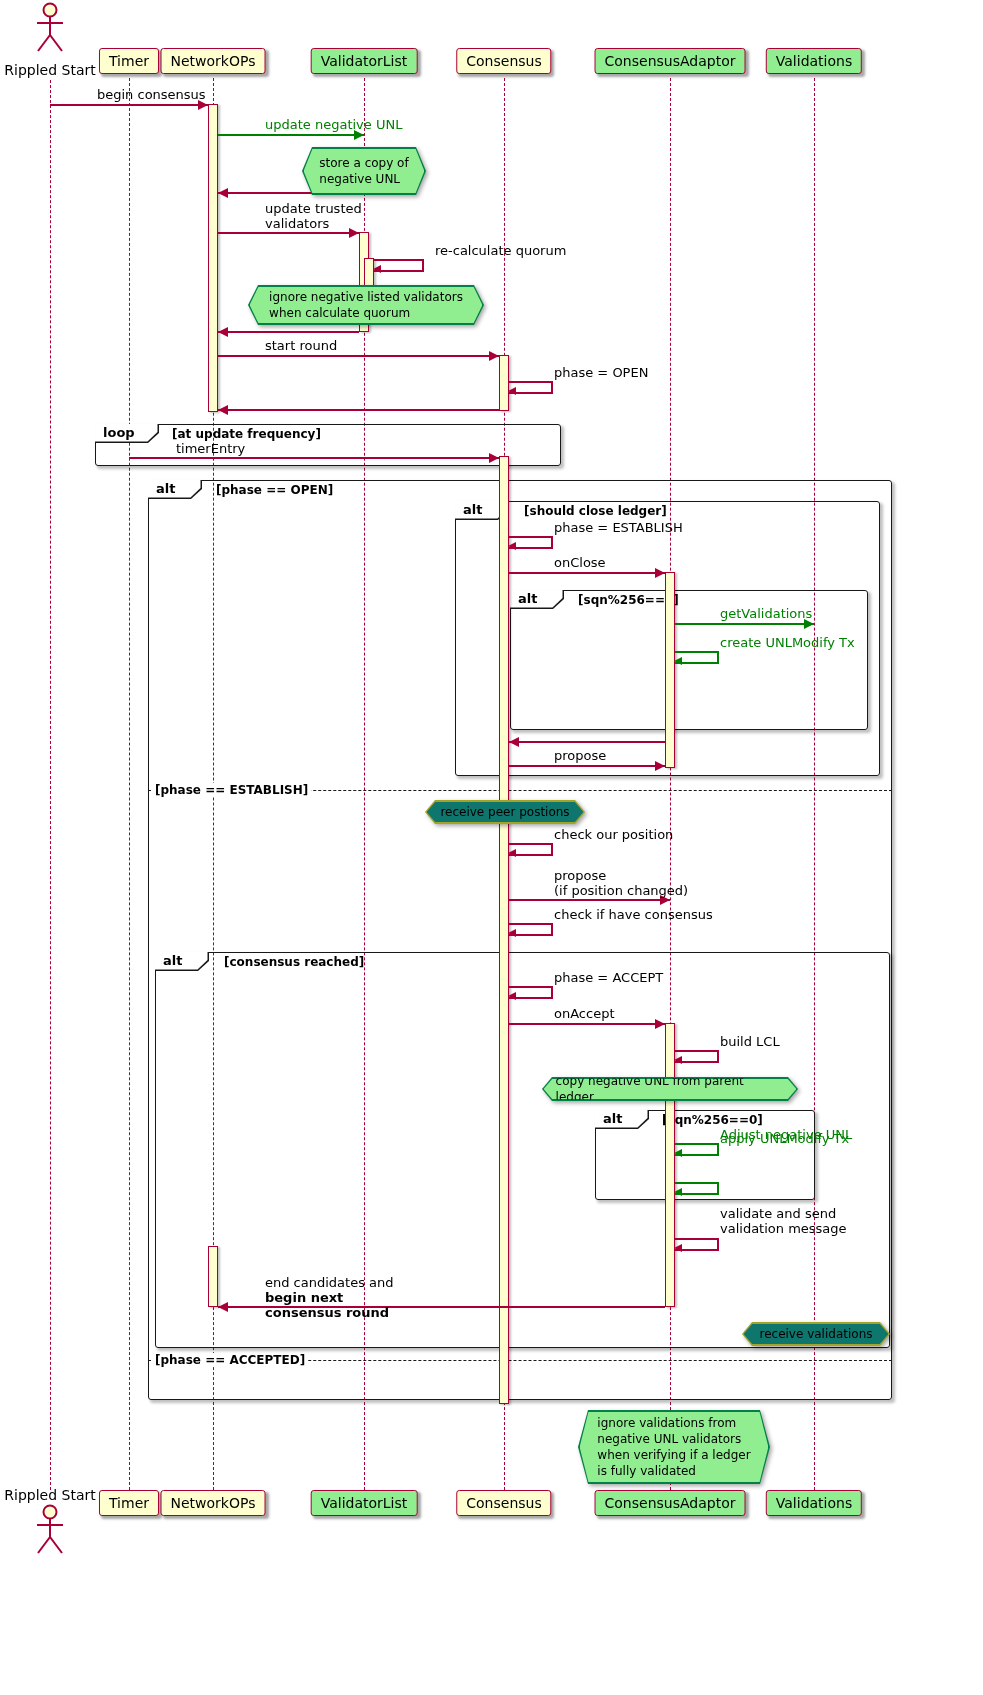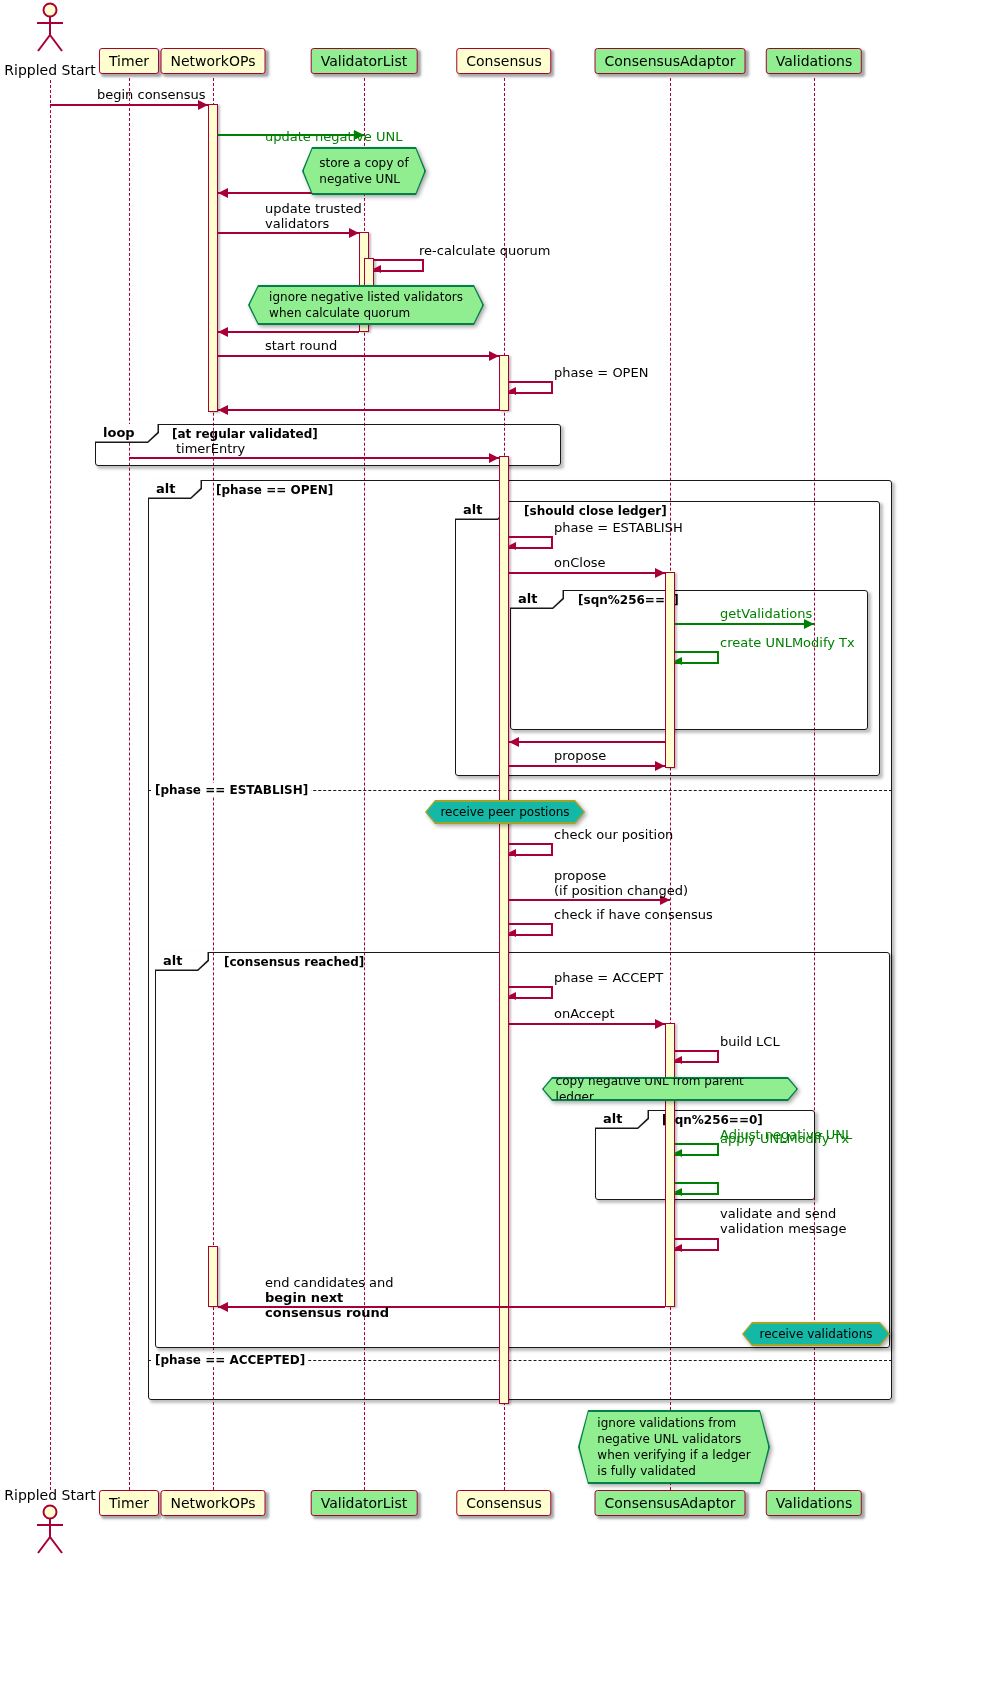--- a/index.html
+++ b/index.html
@@ -34,21 +34,21 @@
   .mlabel.green { color:#008000; }
   .b { font-weight:bold; }
   
   .hex { position:absolute; filter:drop-shadow(2.5px 2.5px 2px rgba(0,0,0,.35)); }
   .hex-b { position:absolute; inset:0; background:#038048;
            clip-path:polygon(10px 0,calc(100% - 10px) 0,100% 50%,calc(100% - 10px) 100%,10px 100%,0 50%); }
   .hex-b.yellow { background:#A3A325; }
   .hex-i { position:absolute; inset:1.6px; background:#90EE90; display:flex; align-items:center; justify-content:center;
            font-size:12px; line-height:16px; white-space:pre-line; text-align:left; padding:0 12px; box-sizing:border-box;
            clip-path:polygon(9px 0,calc(100% - 9px) 0,100% 50%,calc(100% - 9px) 100%,9px 100%,0 50%); }
-  .hex-i.yellow { background:#14b8a6; }
+  .hex-i.yellow { background:#0f766e; }
   
   .frame { position:absolute; border:1.5px solid #181818; border-radius:3px;
            box-shadow:2.5px 2.5px 3px rgba(0,0,0,.25); box-sizing:border-box; }
   .ftab { position:absolute; height:19px; background:#181818;
           clip-path:polygon(0 0,100% 0,100% 9px,calc(100% - 11px) 100%,0 100%); }
   .ftab-in { position:absolute; left:0; top:0; right:1.5px; bottom:1.5px; background:#fff;
              clip-path:polygon(0 0,100% 0,100% 8px,calc(100% - 10px) 100%,0 100%);
              font-weight:bold; font-size:13px; line-height:17px; padding:0 16px 0 8px; box-sizing:border-box; }
   .fcond { position:absolute; font-weight:bold; font-size:12px; white-space:nowrap; }
   .divline { position:absolute; height:0; border-top:1px dashed #181818; }
@@ -65,21 +65,21 @@
   <div class="lifeline" style="left:213px;top:78px;height:1412px"></div>
   <div class="lifeline" style="left:364px;top:78px;height:1412px"></div>
   <div class="lifeline" style="left:504px;top:78px;height:1412px"></div>
   <div class="lifeline" style="left:670px;top:78px;height:1412px"></div>
   <div class="lifeline" style="left:814px;top:78px;height:1412px"></div>
 
   <div class="frame" style="left:95px;top:424px;width:466px;height:42px"></div>
   <div class="ftab" style="left:95px;top:424px;width:64px">
     <div class="ftab-in">loop</div>
   </div>
-  <div class="fcond" style="left:172px;top:427px">[at regular validated]</div>
+  <div class="fcond" style="left:172px;top:427px">[at update frequency]</div>
 
   <div class="frame" style="left:148px;top:480px;width:744px;height:920px"></div>
   <div class="ftab" style="left:148px;top:480px;width:54px">
     <div class="ftab-in">alt</div>
   </div>
   <div class="fcond" style="left:216px;top:483px">[phase == OPEN]</div>
   <div class="divline" style="left:148px;top:790px;width:744px"></div>
   <div class="divlabel" style="left:152px;top:783px">[phase == ESTABLISH]</div>
   <div class="divline" style="left:148px;top:1360px;width:744px"></div>
   <div class="divlabel" style="left:152px;top:1353px">[phase == ACCEPTED]</div>
@@ -116,34 +116,34 @@
   <div class="act" style="left:665px;top:572px;height:196px"></div>
   <div class="act" style="left:665px;top:1023px;height:284px"></div>
   <div class="act" style="left:208px;top:1246px;height:61px"></div>
 
   <div class="mline" style="left:50px;top:104px;width:158px"></div>
   <div class="arr r" style="left:198px;top:100px"></div>
   <div class="mlabel" style="left:58px;top:87px">begin consensus</div>
 
   <div class="mline green" style="left:218px;top:134px;width:146px"></div>
   <div class="arr r green" style="left:354px;top:130px"></div>
-  <div class="mlabel green" style="left:226px;top:129px">update negative UNL</div>
+  <div class="mlabel green" style="left:226px;top:117px">update negative UNL</div>
 
   <div class="mline" style="left:218px;top:192px;width:146px"></div>
   <div class="arr l" style="left:218px;top:188px"></div>
 
   <div class="mline" style="left:218px;top:232px;width:141px"></div>
   <div class="arr r" style="left:349px;top:228px"></div>
   <div class="mlabel" style="left:226px;top:201px">update trusted
 validators</div>
 
   <div class="selfmsg" style="left:374px;top:259px;width:50px;height:13px">
     <div class="selfarr"></div>
   </div>
-  <div class="mlabel" style="left:380px;top:243px">re-calculate quorum</div>
+  <div class="mlabel" style="left:396px;top:243px">re-calculate quorum</div>
 
   <div class="mline" style="left:218px;top:331px;width:141px"></div>
   <div class="arr l" style="left:218px;top:327px"></div>
 
   <div class="mline" style="left:218px;top:355px;width:281px"></div>
   <div class="arr r" style="left:489px;top:351px"></div>
   <div class="mlabel" style="left:226px;top:338px">start round</div>
 
   <div class="selfmsg" style="left:509px;top:381px;width:44px;height:13px">
     <div class="selfarr"></div>

